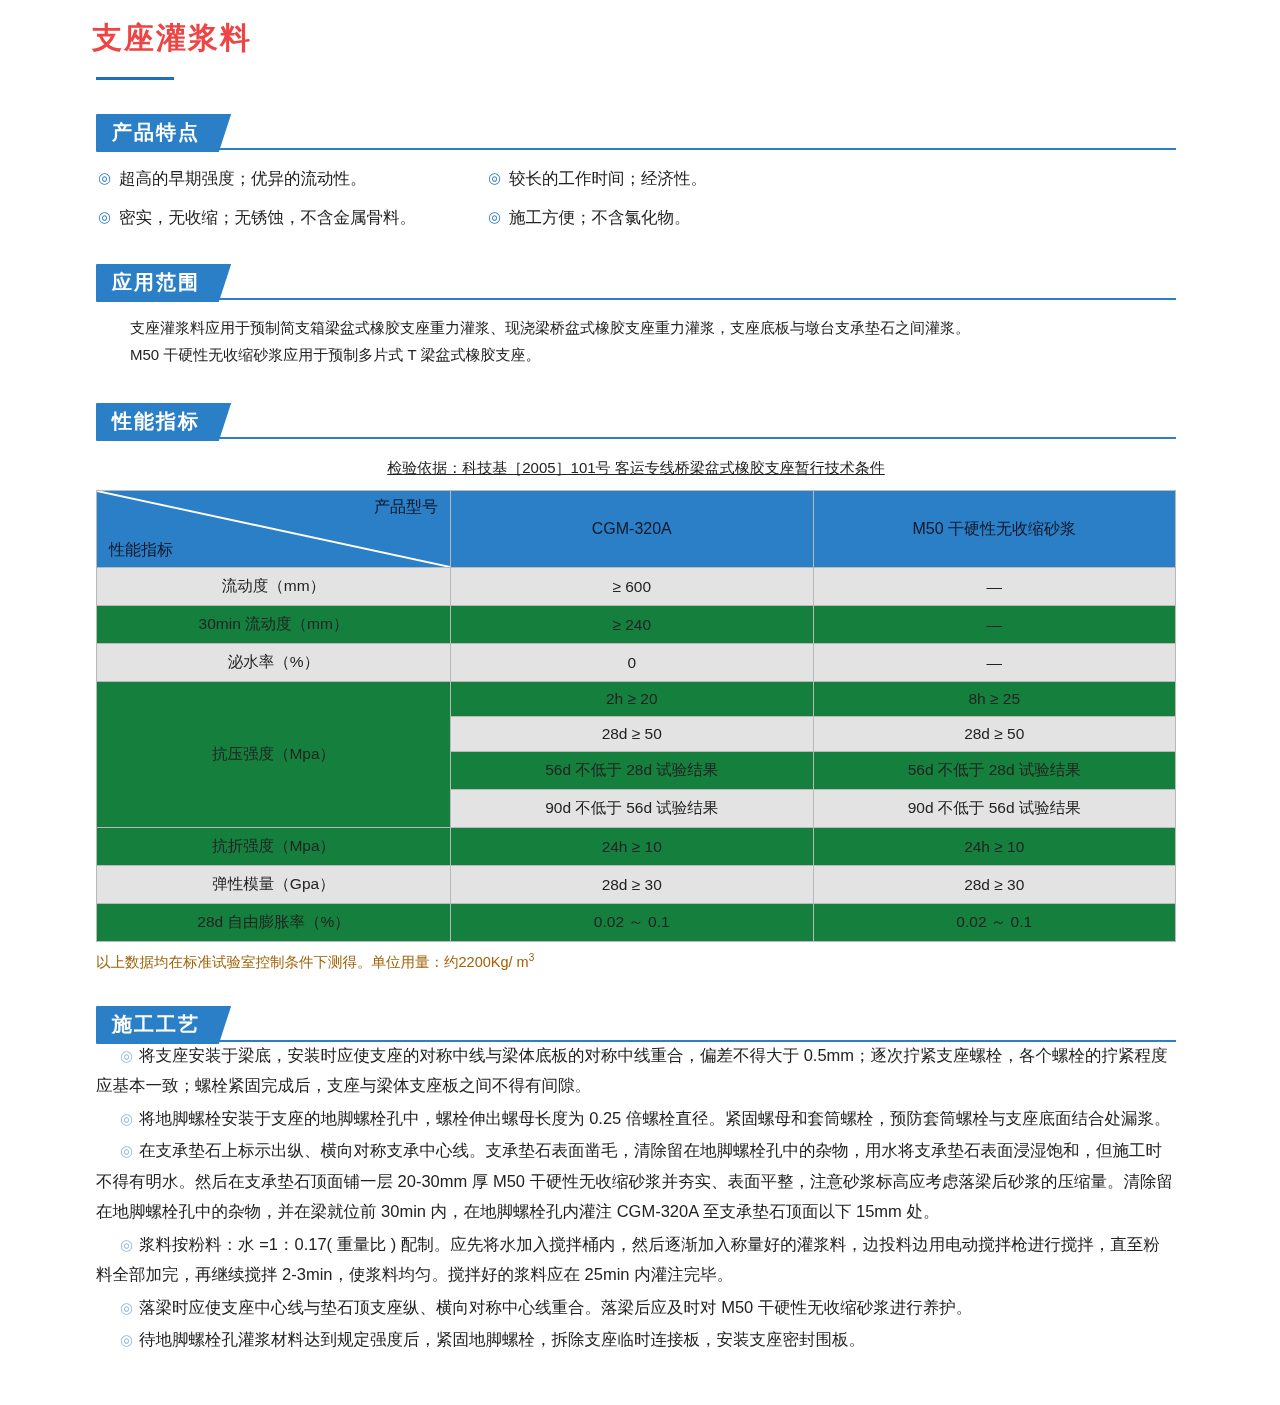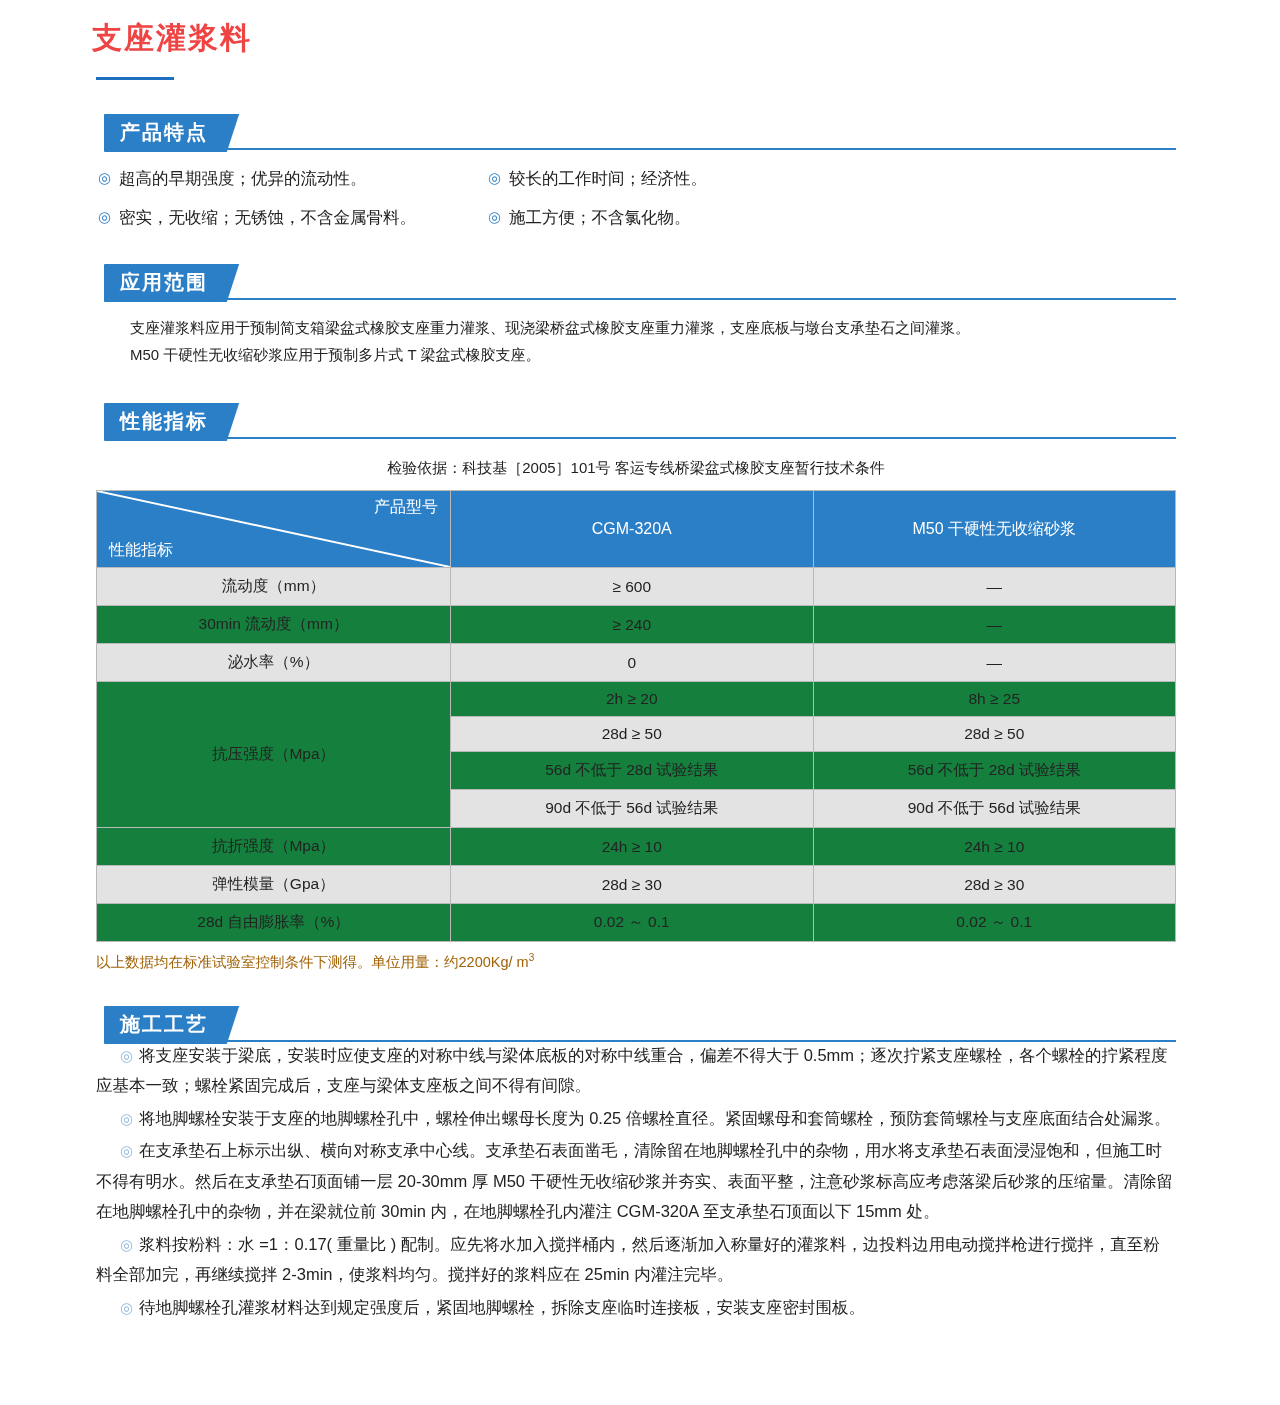--- a/index.html
+++ b/index.html
@@ -32,21 +32,21 @@
   .title-rule {
     width: 78px;
     height: 3px;
     background: #1f6fc0;
     margin: 18px 0 0 96px;
   }
 
   
   .section-head {
     position: relative;
-    margin: 34px 0 0 8px;
+    margin: 34px 0 0 0;
     padding-left: 96px;
     padding-right: 104px;
     height: 34px;
   }
   .section-tab {
     display: inline-block;
     background: #2b7fc6;
     color: #fff;
     font-size: 20px;
     font-weight: bold;
@@ -112,37 +112,38 @@
   }
   .para-block p { margin: 0; }
 
   
   .table-note {
     text-align: center;
     font-size: 15px;
     margin-top: 22px;
     padding: 0 104px 0 96px;
     color: #222;
+    text-decoration: underline;
   }
   table.perf {
     border-collapse: collapse;
     margin: 12px 0 0 96px;
     width: 1080px;
     font-size: 15.5px;
     color: #222;
   }
   table.perf td, table.perf th {
     border: 1px solid #b9b9b9;
     text-align: center;
     padding: 8px 4px;
     font-weight: normal;
   }
   .hdr-row td {
     background: #2b7fc6;
-    color: #ffffff;
+    color: #0f172a;
     font-size: 16px;
     height: 60px;
     border-color: #2b7fc6;
   }
   .diag-cell {
     position: relative;
     width: 345px;
     padding: 0 !important;
     overflow: hidden;
   }
@@ -325,17 +326,20 @@
     <div class="proc-item">
       <span class="pindent"></span><span class="pdot">◎</span><span>将地脚螺栓安装于支座的地脚螺栓孔中，螺栓伸出螺母长度为 0.25 倍螺栓直径。紧固螺母和套筒螺栓，预防套筒螺栓与支座底面结合处漏浆。</span>
     </div>
     <div class="proc-item">
       <span class="pindent"></span><span class="pdot">◎</span><span>在支承垫石上标示出纵、横向对称支承中心线。支承垫石表面凿毛，清除留在地脚螺栓孔中的杂物，用水将支承垫石表面浸湿饱和，但施工时不得有明水。然后在支承垫石顶面铺一层 20-30mm 厚 M50 干硬性无收缩砂浆并夯实、表面平整，注意砂浆标高应考虑落梁后砂浆的压缩量。清除留在地脚螺栓孔中的杂物，并在梁就位前 30min 内，在地脚螺栓孔内灌注 CGM-320A 至支承垫石顶面以下 15mm 处。</span>
     </div>
     <div class="proc-item">
       <span class="pindent"></span><span class="pdot">◎</span><span>浆料按粉料：水 =1：0.17( 重量比 ) 配制。应先将水加入搅拌桶内，然后逐渐加入称量好的灌浆料，边投料边用电动搅拌枪进行搅拌，直至粉料全部加完，再继续搅拌 2-3min，使浆料均匀。搅拌好的浆料应在 25min 内灌注完毕。</span>
     </div>
     <div class="proc-item">
+      <span class="pindent"></span><span class="pdot">◎</span><span>落梁时应使支座中心线与垫石顶支座纵、横向对称中心线重合。落梁后应及时对 M50 干硬性无收缩砂浆进行养护。</span>
+    </div>
+    <div class="proc-item">
       <span class="pindent"></span><span class="pdot">◎</span><span>待地脚螺栓孔灌浆材料达到规定强度后，紧固地脚螺栓，拆除支座临时连接板，安装支座密封围板。</span>
     </div>
   </div>
 
 </div>
 
 </body></html>

